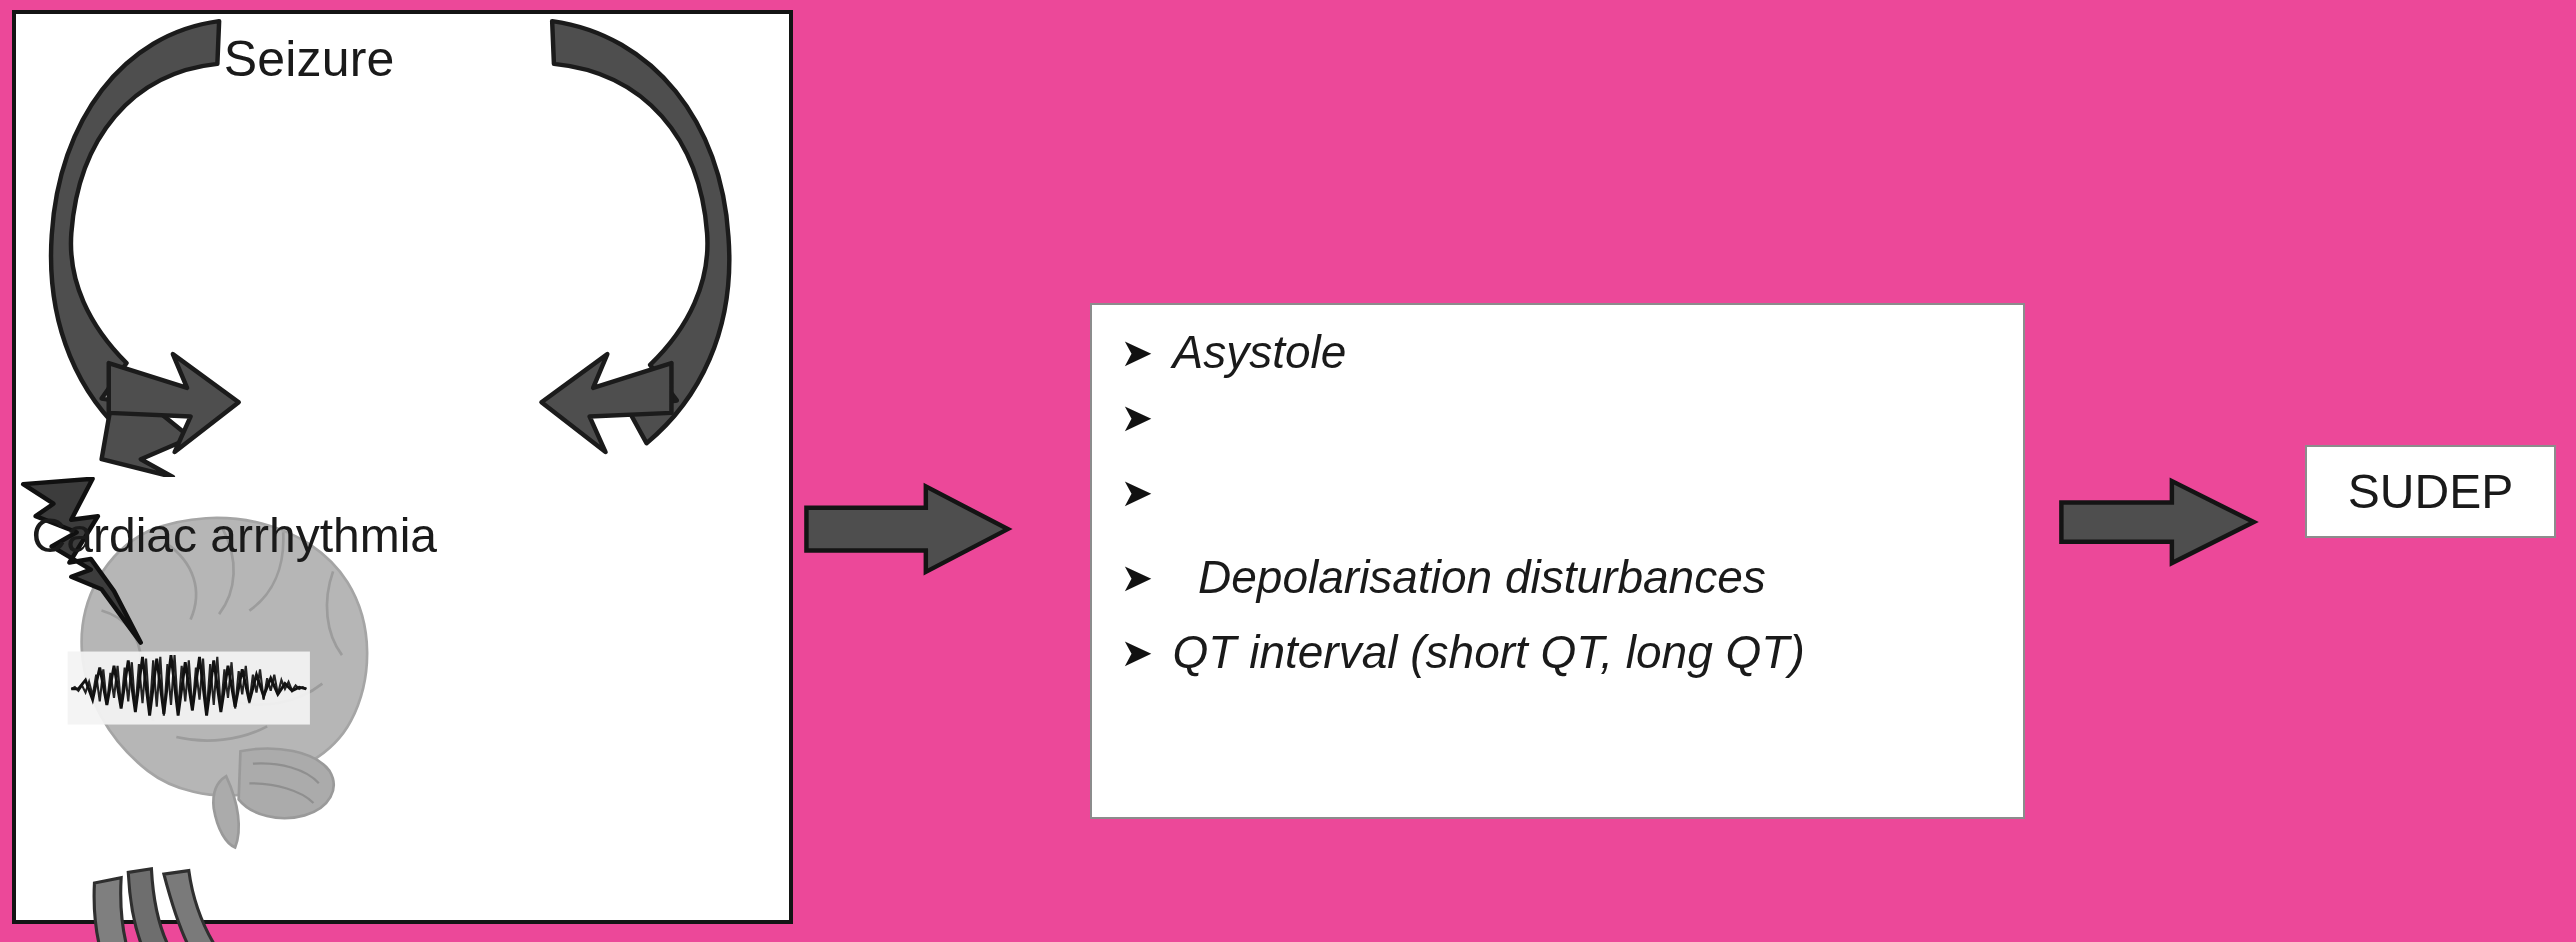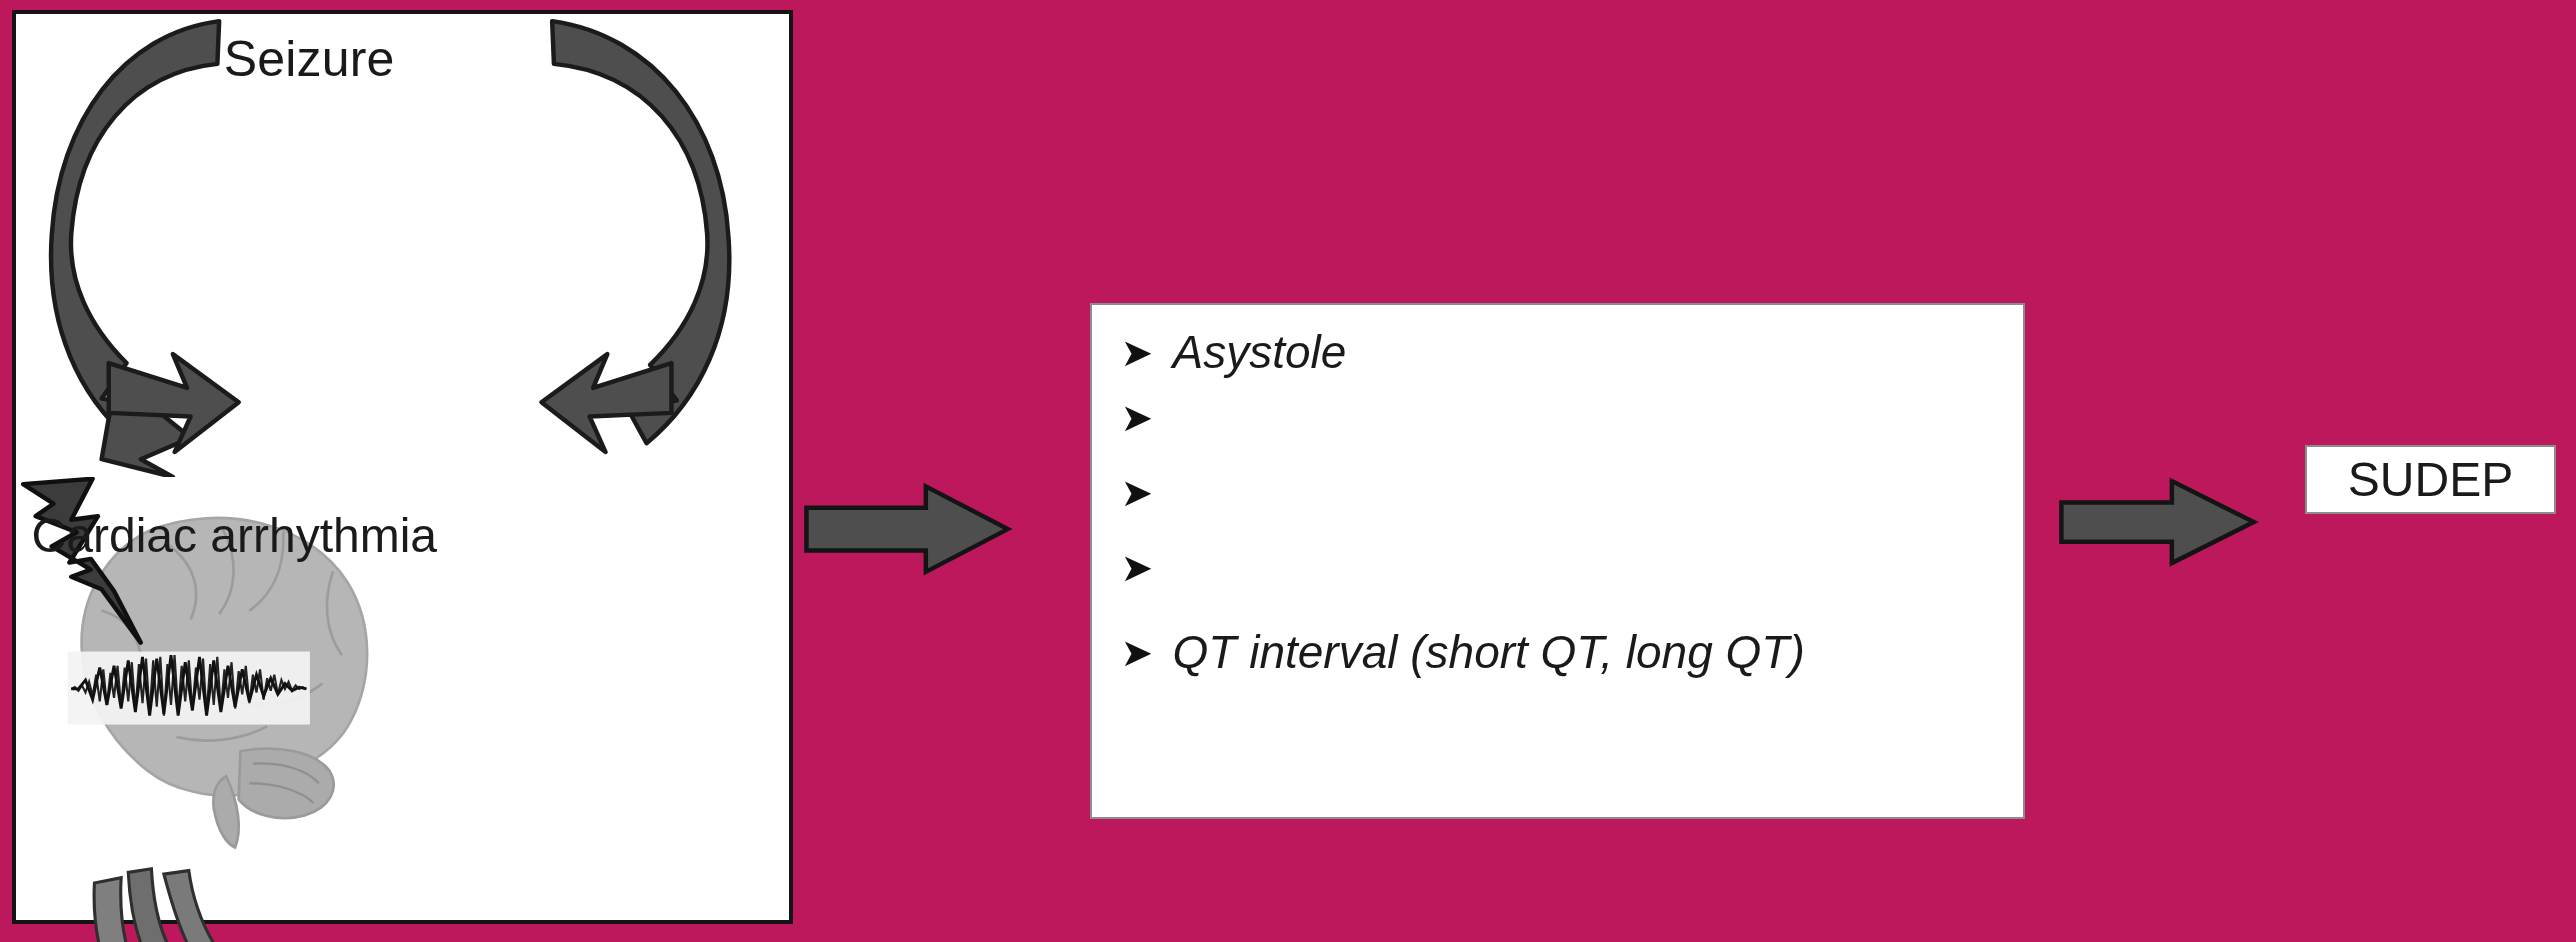--- a/index.html
+++ b/index.html
@@ -8,21 +8,21 @@
     background: #ffffff;
   }
   body {
     font-family: "Liberation Sans", sans-serif;
     -webkit-font-smoothing: antialiased;
   }
   #stage {
     position: relative;
     width: 2576px;
     height: 943px;
-    background: #be185d;
+    background: #ec4899;
     overflow: hidden;
   }
 
   
   #left-panel {
     position: absolute;
     left: 11.6px;
     top: 9.8px;
     width: 781px;
     height: 914px;
@@ -108,21 +108,21 @@
     width: 205px;
     height: 98px;
   }
 
   
   #sudep-box {
     position: absolute;
     left: 2305px;
     top: 445px;
     width: 251px;
-    height: 69px;
+    height: 93px;
     box-sizing: border-box;
     border: 2.7px solid #8c8c8c;
     background: #ffffff;
     display: flex;
     align-items: center;
     justify-content: center;
   }
   #sudep-label {
     font-size: 48px;
     color: #1a1a1a;
@@ -304,20 +304,21 @@
     <div class="list-row">
       <span class="bullet">➤</span>
     </div>
 
     <div class="list-row">
       <span class="bullet">➤</span>
     </div>
 
     <div class="list-row">
       <span class="bullet">➤</span>
+      <span class="item-text">  Depolarisation disturbances</span>
     </div>
 
     <div class="list-row">
       <span class="bullet">➤</span>
       <span class="item-text">QT interval (short QT, long QT)</span>
     </div>
   </div>
 
   <div id="arrow-list-to-sudep">
     <svg width="205" height="98" viewBox="0 0 230 110" xmlns="http://www.w3.org/2000/svg">

